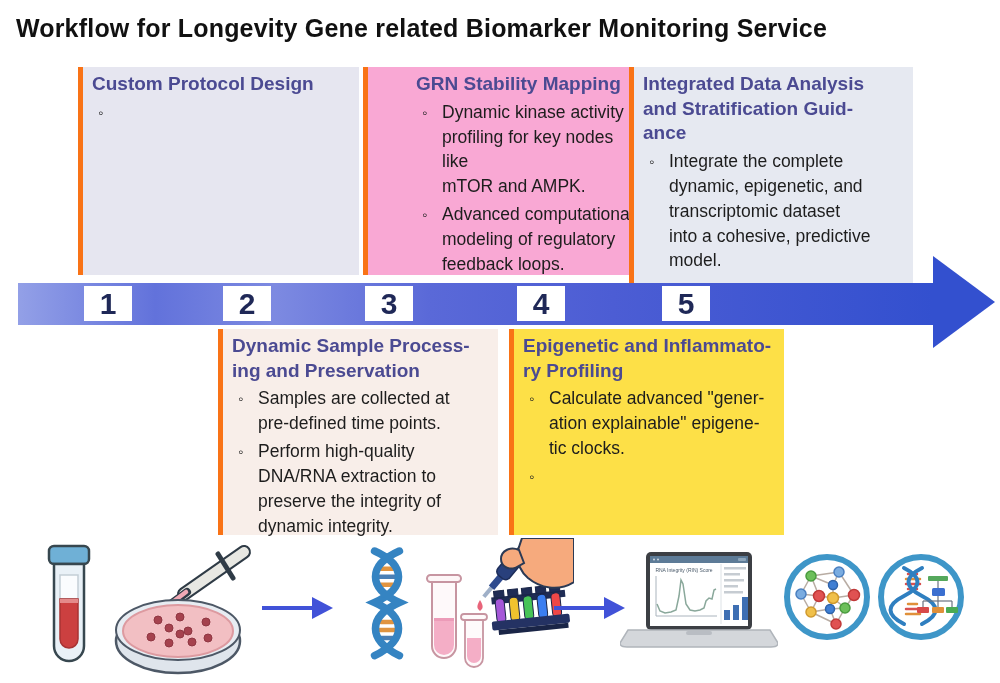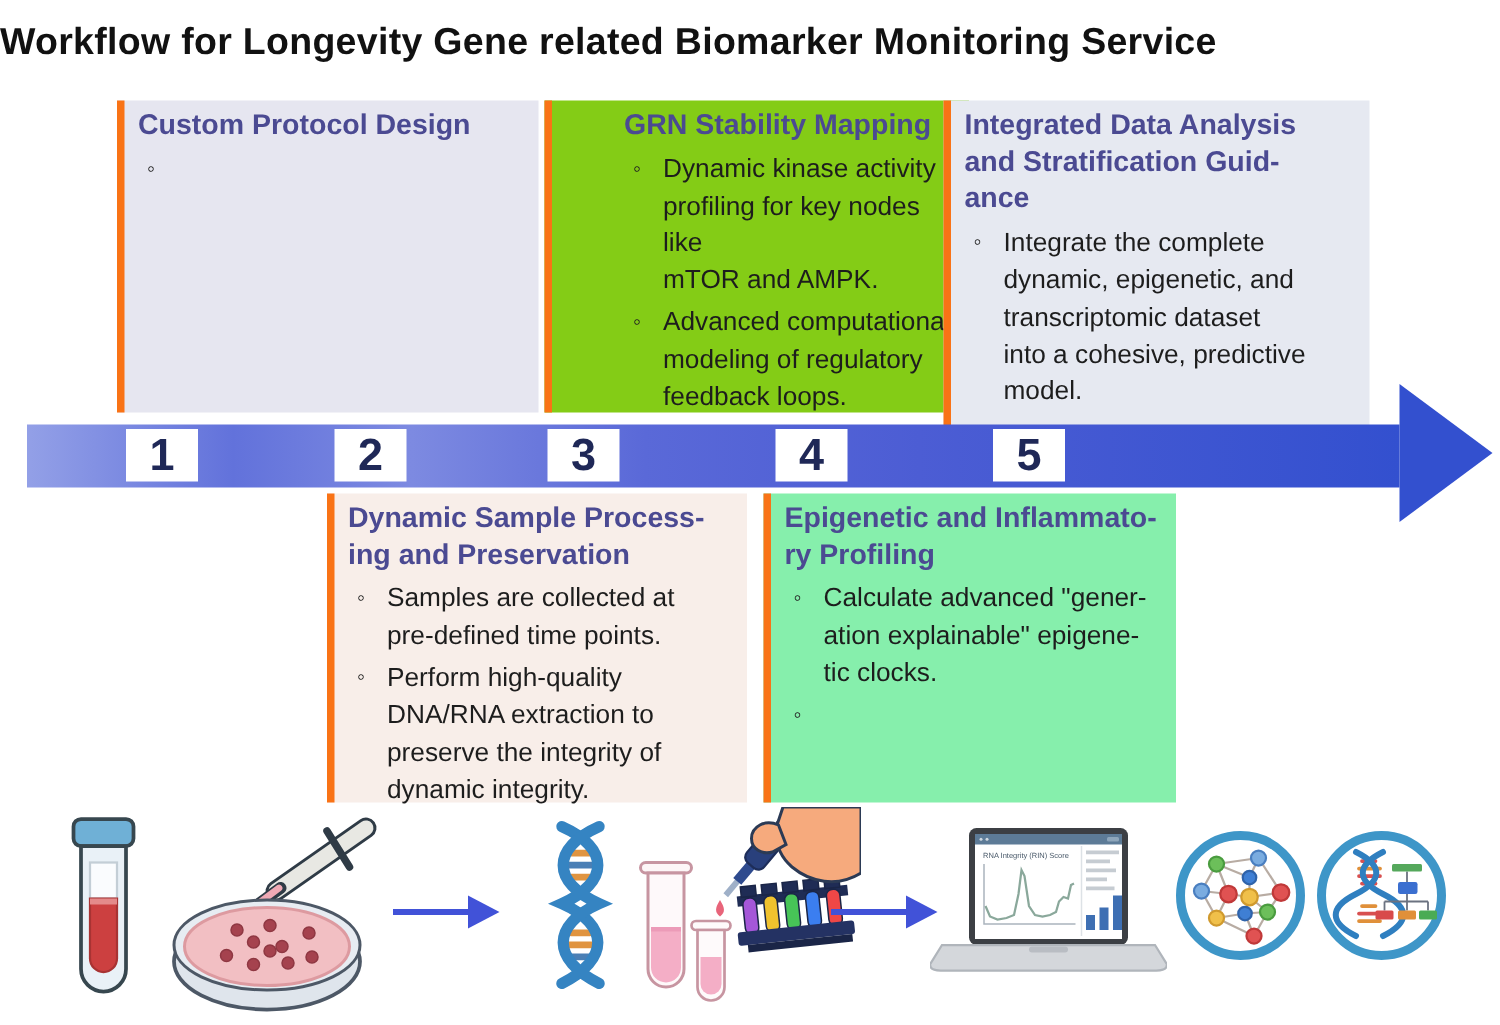--- a/index.html
+++ b/index.html
@@ -2,21 +2,21 @@
 <html><head>
 <meta charset="utf-8">
 <style>
   * { margin:0; padding:0; box-sizing:border-box; }
   html,body { background:#ffffff; }
   .canvas {
     position:relative; width:1000px; height:683px; background:#ffffff;
     font-family:"Liberation Sans", sans-serif; overflow:hidden;
   }
   .title {
-    position:absolute; left:0; top:14px; width:827px; text-align:left;
+    position:absolute; left:0; top:14px; width:827px; text-align:right;
     font-size:25px; font-weight:bold; color:#111111; letter-spacing:0.2px;
   }
   .step-box {
     position:absolute; border-left:5px solid #f97316;
     padding:5px 6px 4px 9px; z-index:1;
   }
   .box-heading {
     font-size:19px; font-weight:bold; color:#4b4a92;
     line-height:1.3; white-space:pre-line; margin-bottom:3px;
   }
@@ -49,21 +49,21 @@
 
   <div class="step-box" style="left:78px; top:67px; width:281px; height:208px; background:#e6e6f0;">
     <div class="box-heading">Custom Protocol Design</div>
     <ul class="bullets">
       <li class="bullet">
         <span class="marker">◦</span>
       </li>
     </ul>
   </div>
 
-  <div class="step-box" style="left:363px; top:67px; width:283px; height:208px; background:#84cc16;padding-left:48px;">
+  <div class="step-box" style="left:363px; top:67px; width:283px; height:208px; background:#f9a8d4;padding-left:48px;">
     <div class="box-heading">GRN Stability Mapping</div>
     <ul class="bullets">
       <li class="bullet">
         <span class="marker">◦</span>
         <span class="btext">Dynamic kinase activity
 profiling for key nodes like
 mTOR and AMPK.</span>
       </li>
       <li class="bullet">
         <span class="marker">◦</span>
@@ -102,21 +102,21 @@
       <li class="bullet">
         <span class="marker">◦</span>
         <span class="btext">Perform high-quality
 DNA/RNA extraction to
 preserve the integrity of
 dynamic integrity.</span>
       </li>
     </ul>
   </div>
 
-  <div class="step-box" style="left:509px; top:329px; width:275px; height:206px; background:#86efac;">
+  <div class="step-box" style="left:509px; top:329px; width:275px; height:206px; background:#fde047;">
     <div class="box-heading">Epigenetic and Inflammato-
 ry Profiling</div>
     <ul class="bullets">
       <li class="bullet">
         <span class="marker">◦</span>
         <span class="btext">Calculate advanced "gener-
 ation explainable" epigene-
 tic clocks.</span>
       </li>
       <li class="bullet">

